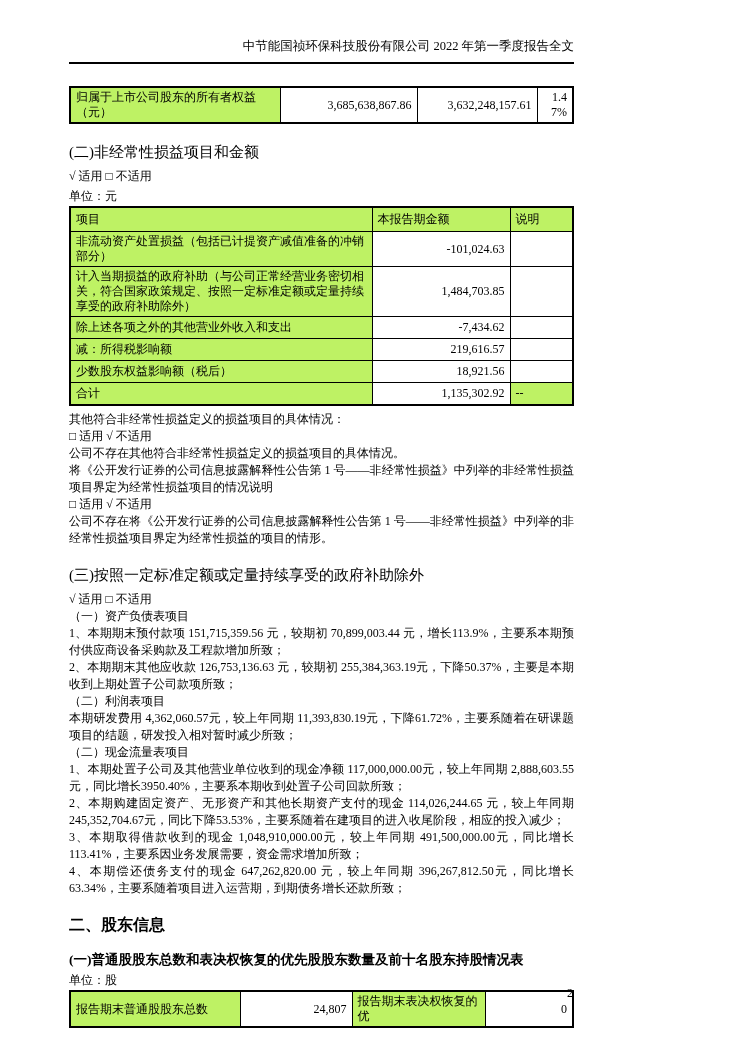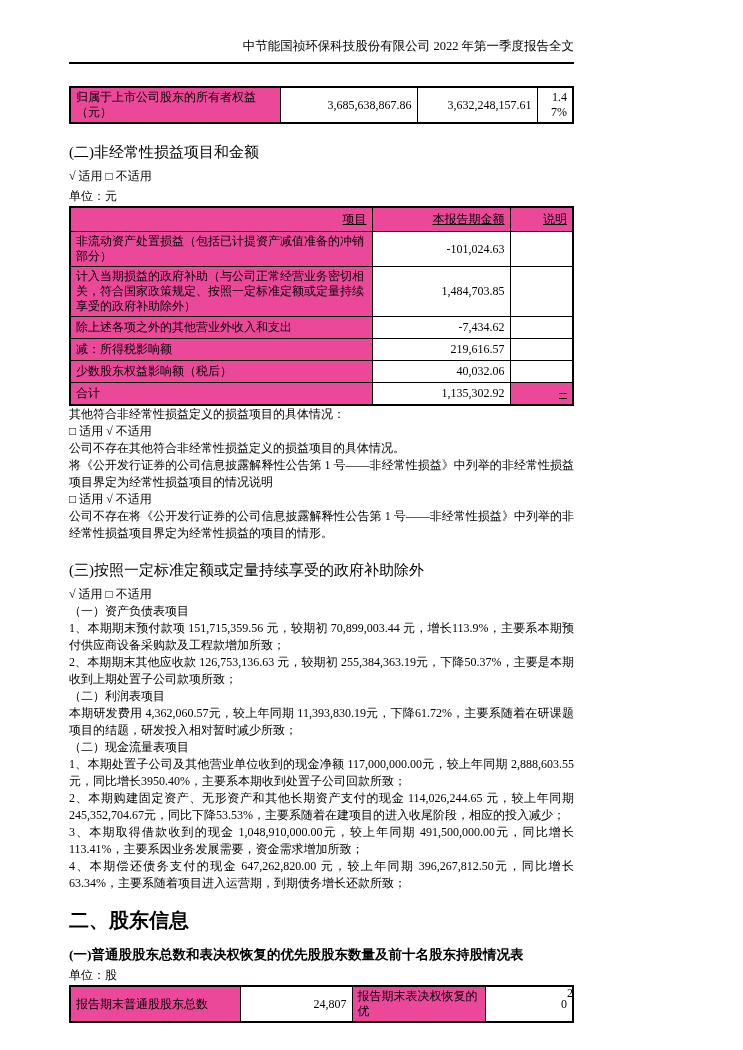--- a/index.html
+++ b/index.html
@@ -29,35 +29,35 @@
   .tbl td,.tbl th{
     border:1px solid #000;
     font-size:12px;
     font-weight:normal;
     padding:2px 5px;
     line-height:15px;
     vertical-align:middle;
     overflow:hidden;
     word-break:break-all;
   }
-  .gray{background:#ec4899;}
+  .gray{background:#bef264;}
   .num{text-align:right;}
-  .ctr{text-align:right;text-decoration:underline;}
+  .ctr{text-align:left;}
   .lft{text-align:left;}
   .indent{padding-left:30px;}
   .equity td{height:21px;}
   .nre th{height:19px;}
   .nre td{height:17px;}
   .share td{height:21px;}
-  .h1{font-weight:bold;font-size:20px;margin-top:18px;line-height:20px;}
+  .h1{font-weight:bold;font-size:16px;margin-top:18px;line-height:20px;}
   .h2{font-weight:normal;font-size:15px;margin-top:18px;line-height:20px;}
   .h3{font-weight:bold;font-size:13.5px;margin-top:16px;line-height:18px;}
   .para{font-size:12px;line-height:17px;margin:0;text-align:justify;}
   .para-block{margin-top:6px;}
-  .notes-block{}
+  .notes-block{margin-top:5px;}
   .unit{font-size:12px;text-align:left;margin-top:3px;line-height:16px;}
   .gap-sm{margin-top:2px;}
   .gap-md{margin-top:22px;}
   .pageno{position:absolute;right:72px;top:986px;font-size:12px;}
 </style>
 </head>
 <body>
 
 <div class="page">
 
@@ -115,21 +115,21 @@
         <td class="num">-7,434.62</td>
         <td></td>
       </tr>
       <tr>
         <td class="gray lft">减：所得税影响额</td>
         <td class="num">219,616.57</td>
         <td></td>
       </tr>
       <tr>
         <td class="gray lft indent">少数股东权益影响额（税后）</td>
-        <td class="num">40,032.06</td>
+        <td class="num">18,921.56</td>
         <td></td>
       </tr>
       <tr>
         <td class="gray lft">合计</td>
         <td class="num">1,135,302.92</td>
         <td class="gray ctr">--</td>
       </tr>
     </tbody>
   </table>
 

